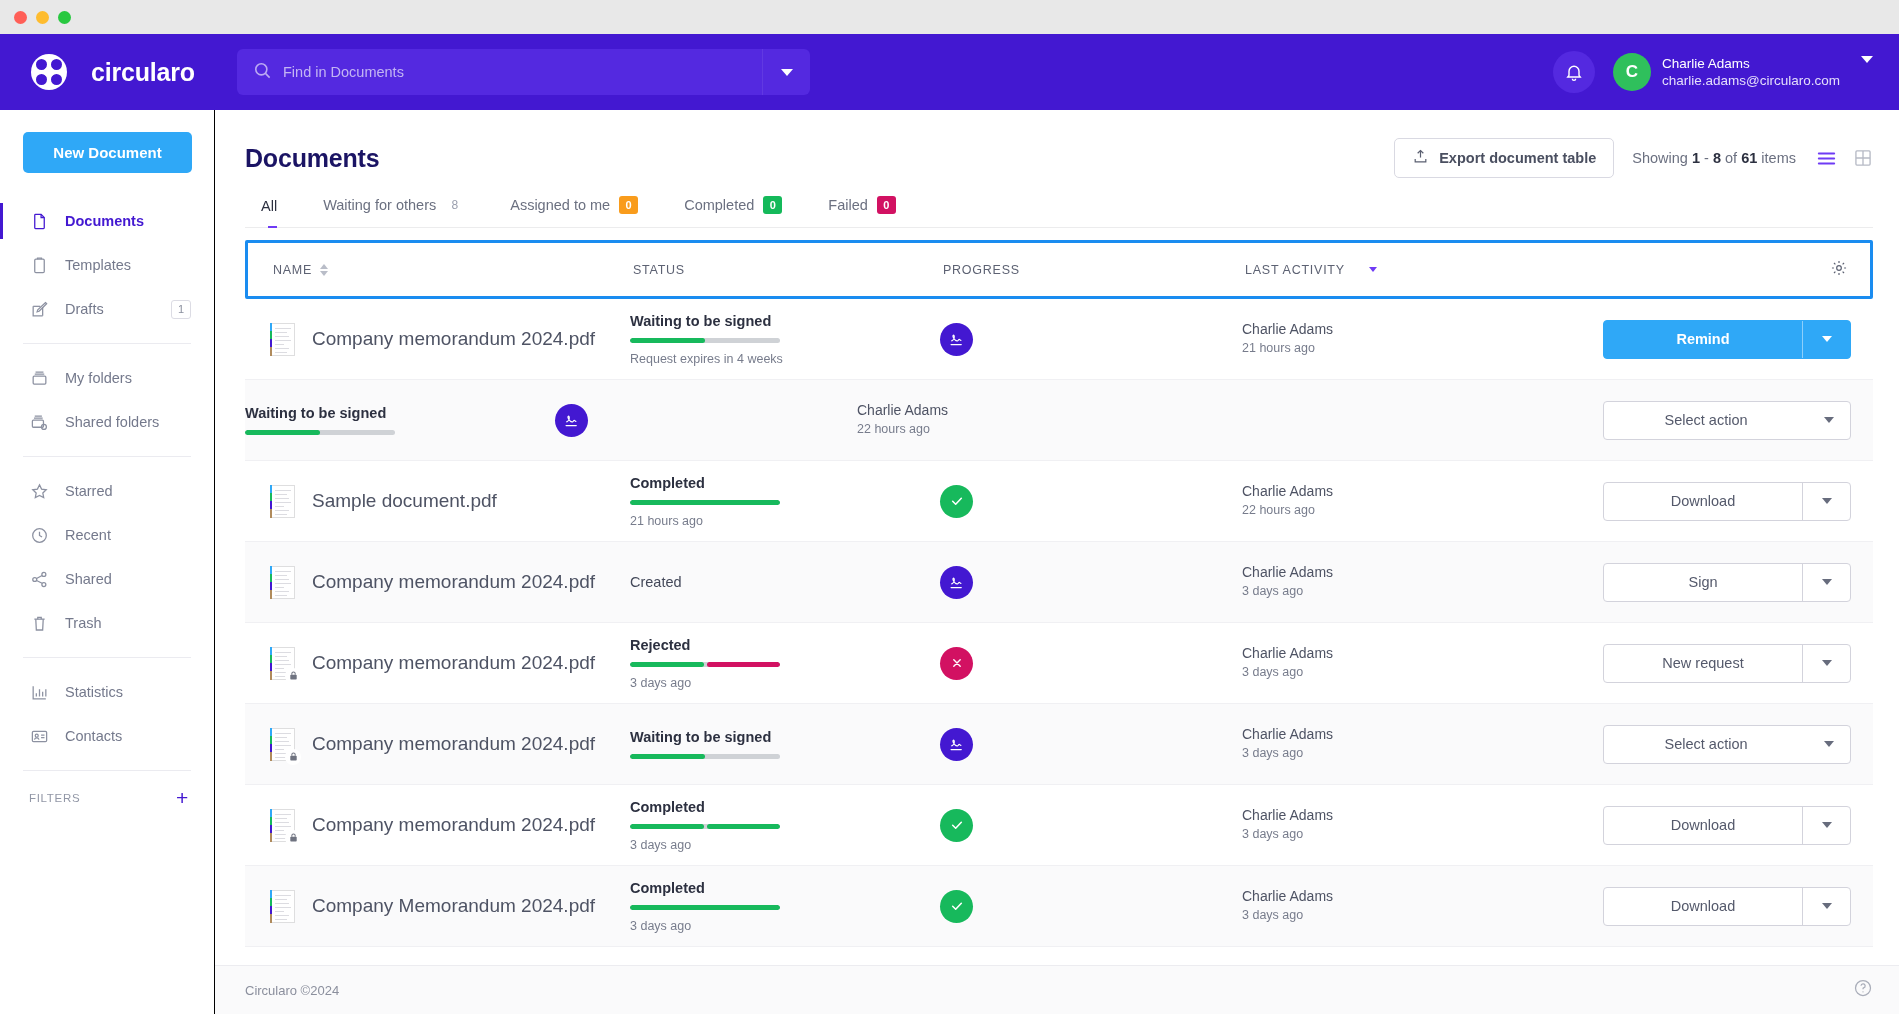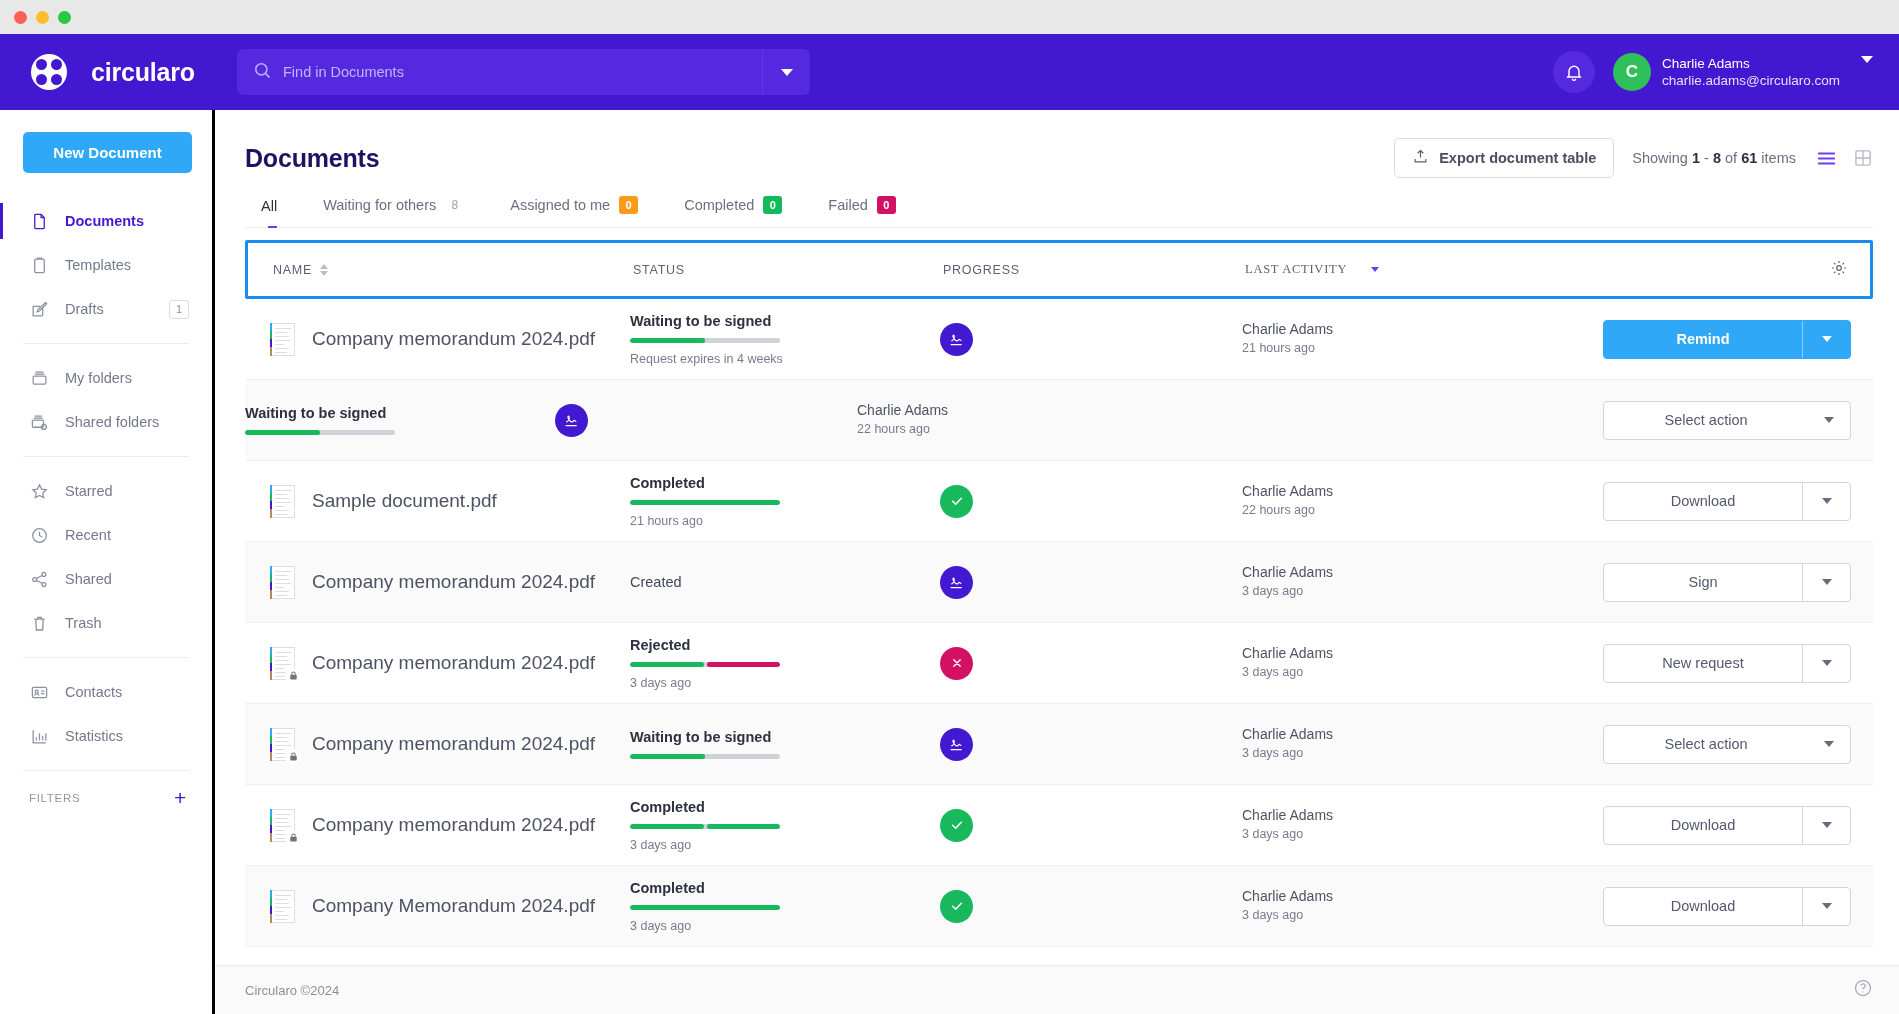--- a/index.html
+++ b/index.html
@@ -76,21 +76,21 @@
   }
   .user-name { color: #fff; font-size: 13.5px; line-height: 17px; }
   .user-mail { color: #e4defb; font-size: 13.5px; line-height: 17px; }
   .user-caret { margin-left: 10px; }
 
   
   .body-wrap { display: flex; height: calc(1014px - 34px - 76px); }
 
   
   .sidebar {
-    width: 215px; background: #fff; border-right: 3px solid #000000;
+    width: 215px; background: #fff; border-right: 1px solid #000000;
     flex: none; padding-top: 22px; position: relative;
   }
   .new-doc-btn {
     margin: 0 23px 0 23px; height: 41px; border-radius: 5px; background: #2fa8f7;
     color: #fff; font-size: 15px; font-weight: 700; border: 0; width: 169px;
     font-family: inherit; cursor: pointer;
   }
   .nav { margin-top: 26px; }
   .nav-item {
     height: 44px; display: flex; align-items: center; padding-left: 29px;
@@ -153,21 +153,21 @@
 
   
   .thead-wrap { margin-top: 12px; border: 3px solid #1a8cf0; border-radius: 2px; }
   .thead {
     display: flex; align-items: center; height: 53px; background: #fff;
     font-size: 12.5px; letter-spacing: .75px; color: #5d6273; font-weight: 500;
   }
   .col-name     { width: 385px; padding-left: 25px; display: flex; align-items: center; gap: 8px; }
   .col-status   { width: 310px; }
   .col-progress { width: 302px; }
-  .col-activity { width: 330px; display: flex; align-items: center; gap: 24px; font-family: Liberation Serif, serif; }
+  .col-activity { width: 330px; display: flex; align-items: center; gap: 24px; }
   .col-actions  { flex: 1; display: flex; justify-content: flex-end; padding-right: 22px; }
   .sort-ud { display: flex; flex-direction: column; gap: 2px; }
   .tri-up   { width:0;height:0;border-left:4px solid transparent;border-right:4px solid transparent;border-bottom:5px solid #b9bdc8; }
   .tri-down { width:0;height:0;border-left:4px solid transparent;border-right:4px solid transparent;border-top:5px solid #b9bdc8; }
   .tri-down.purple { border-top-color: #6f3bf5; }
 
   
   .rows { }
   .row { display: flex; align-items: center; height: 81px; border-bottom: 1px solid #f0f0f3; }
   .row.alt { background: #fafafb; }
@@ -398,37 +398,37 @@
           </svg>
           </span>
         <span>Trash</span>
       </div>
 
       <div class="nav-sep"></div>
 
       <div class="nav-item">
         <span class="nav-icon">
           <svg width="19" height="19" viewBox="0 0 24 24" fill="none" stroke="#8c91a1" stroke-width="1.6">
+            <path d="M4 4v16h16"></path>
+              <path d="M8 17v-4M12 17V8M16 17v-6M20 17v-9"></path>
+          </svg>
+          </span>
+        <span>Statistics</span>
+      </div>
+
+      <div class="nav-item">
+        <span class="nav-icon">
+          <svg width="19" height="19" viewBox="0 0 24 24" fill="none" stroke="#8c91a1" stroke-width="1.6">
             <rect x="3" y="5.5" width="18" height="13" rx="1.5"></rect>
             <circle cx="8.5" cy="11" r="1.9"></circle>
               <path d="M5.6 16c.5-1.6 1.6-2.3 2.9-2.3s2.4.7 2.9 2.3"></path>
             <path d="M14 10.3h4.3M14 13.4h4.3"></path>
           </svg>
           </span>
         <span>Contacts</span>
-      </div>
-
-      <div class="nav-item">
-        <span class="nav-icon">
-          <svg width="19" height="19" viewBox="0 0 24 24" fill="none" stroke="#8c91a1" stroke-width="1.6">
-            <path d="M4 4v16h16"></path>
-              <path d="M8 17v-4M12 17V8M16 17v-6M20 17v-9"></path>
-          </svg>
-          </span>
-        <span>Statistics</span>
       </div>
 
       <div class="nav-sep"></div>
 
       <div class="filters-row">
         <span>FILTERS</span>
         <span class="plus-btn">+</span>
       </div>
     </div>
   </div>

